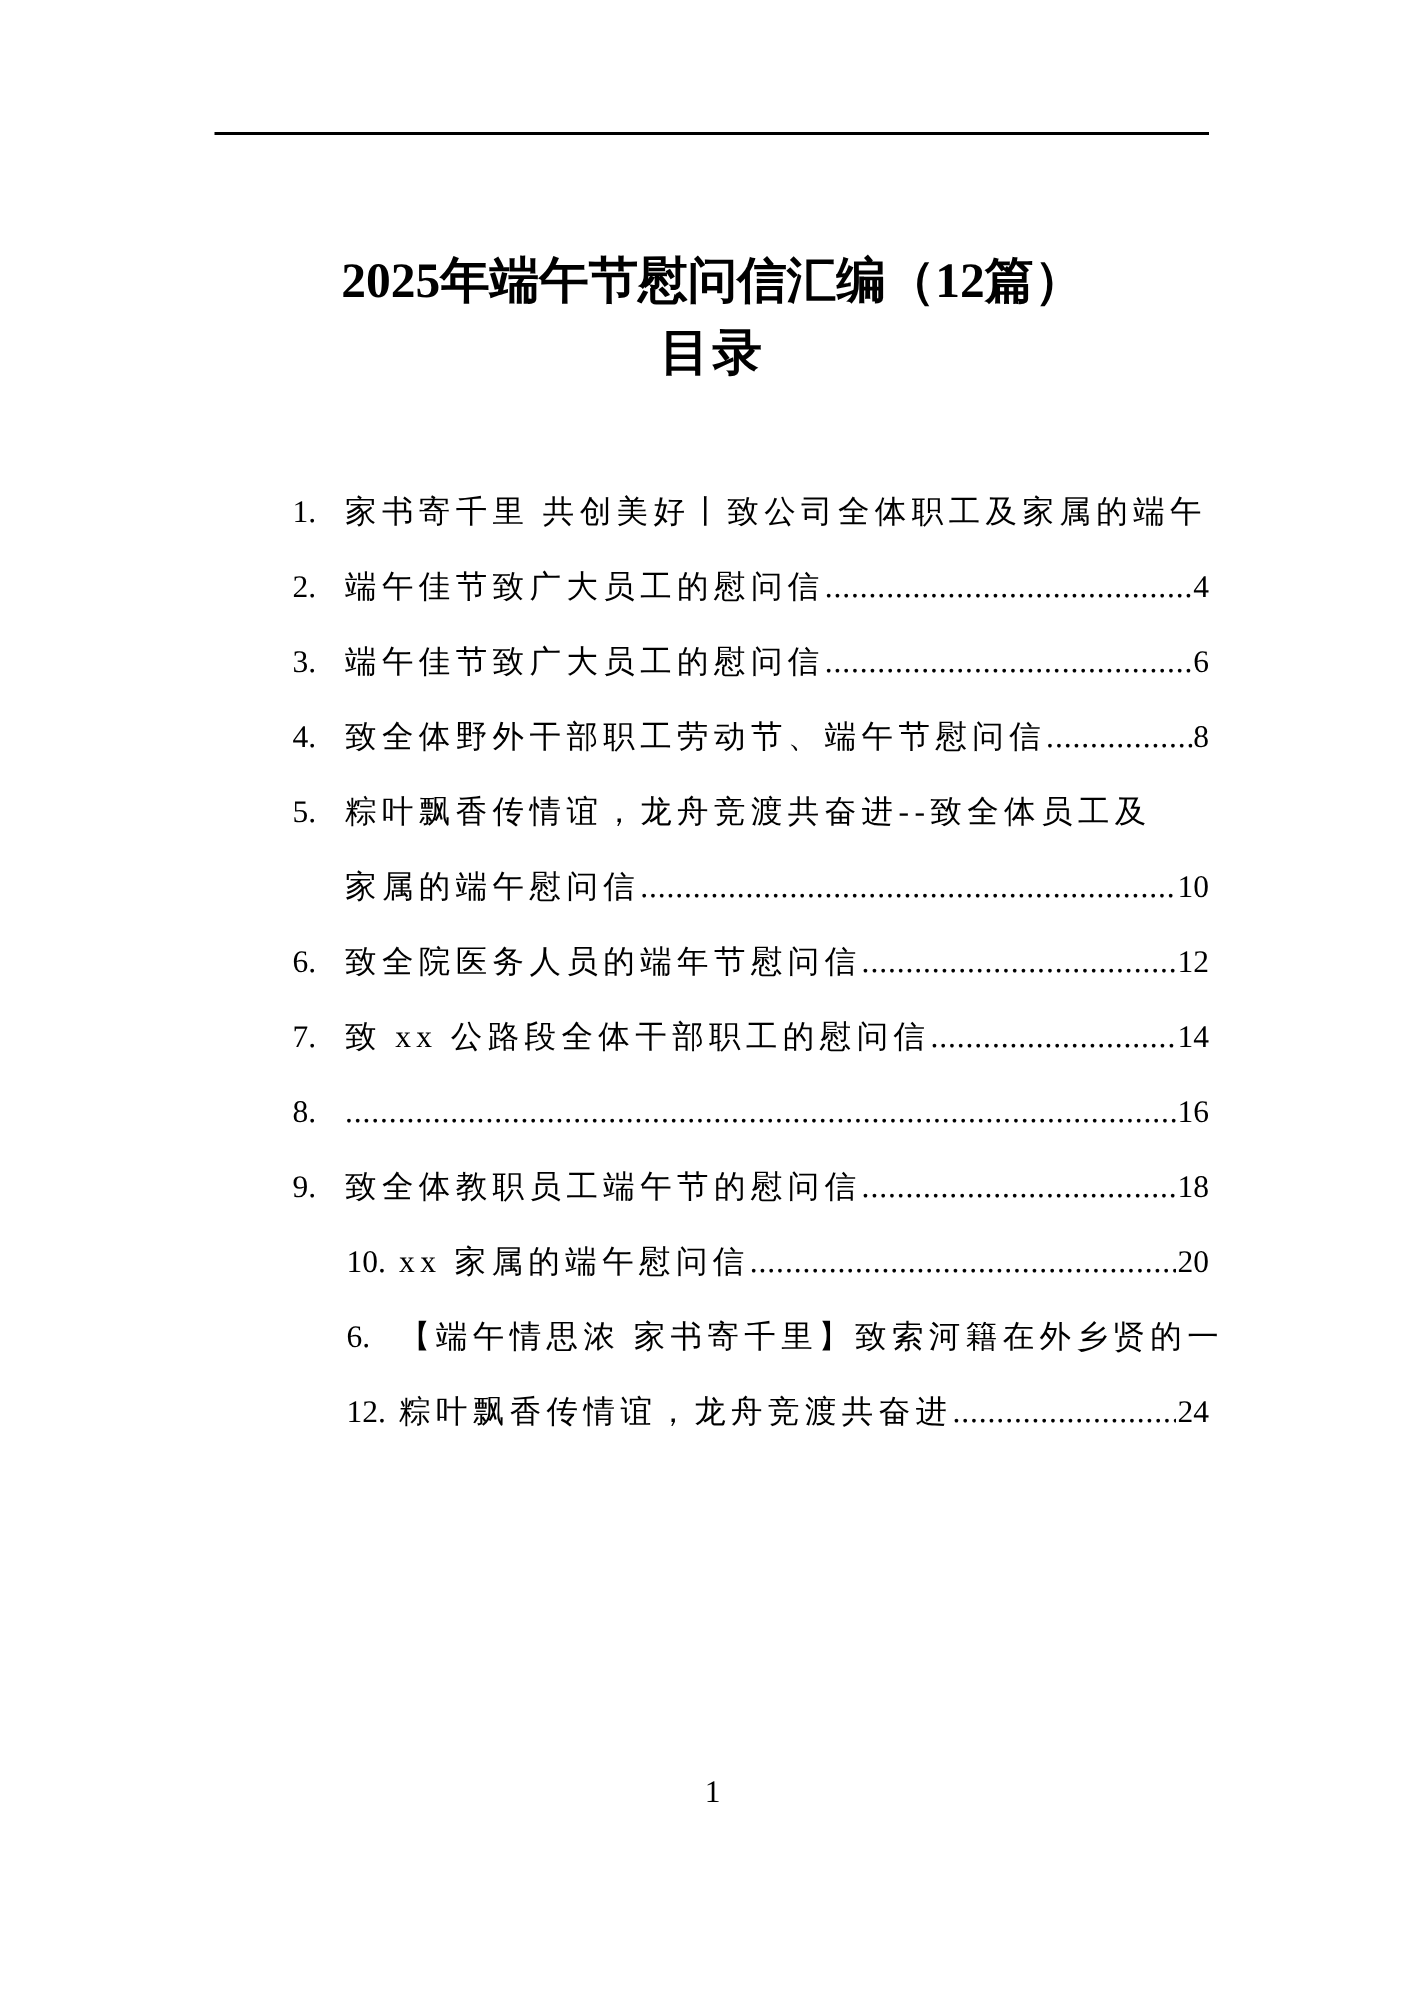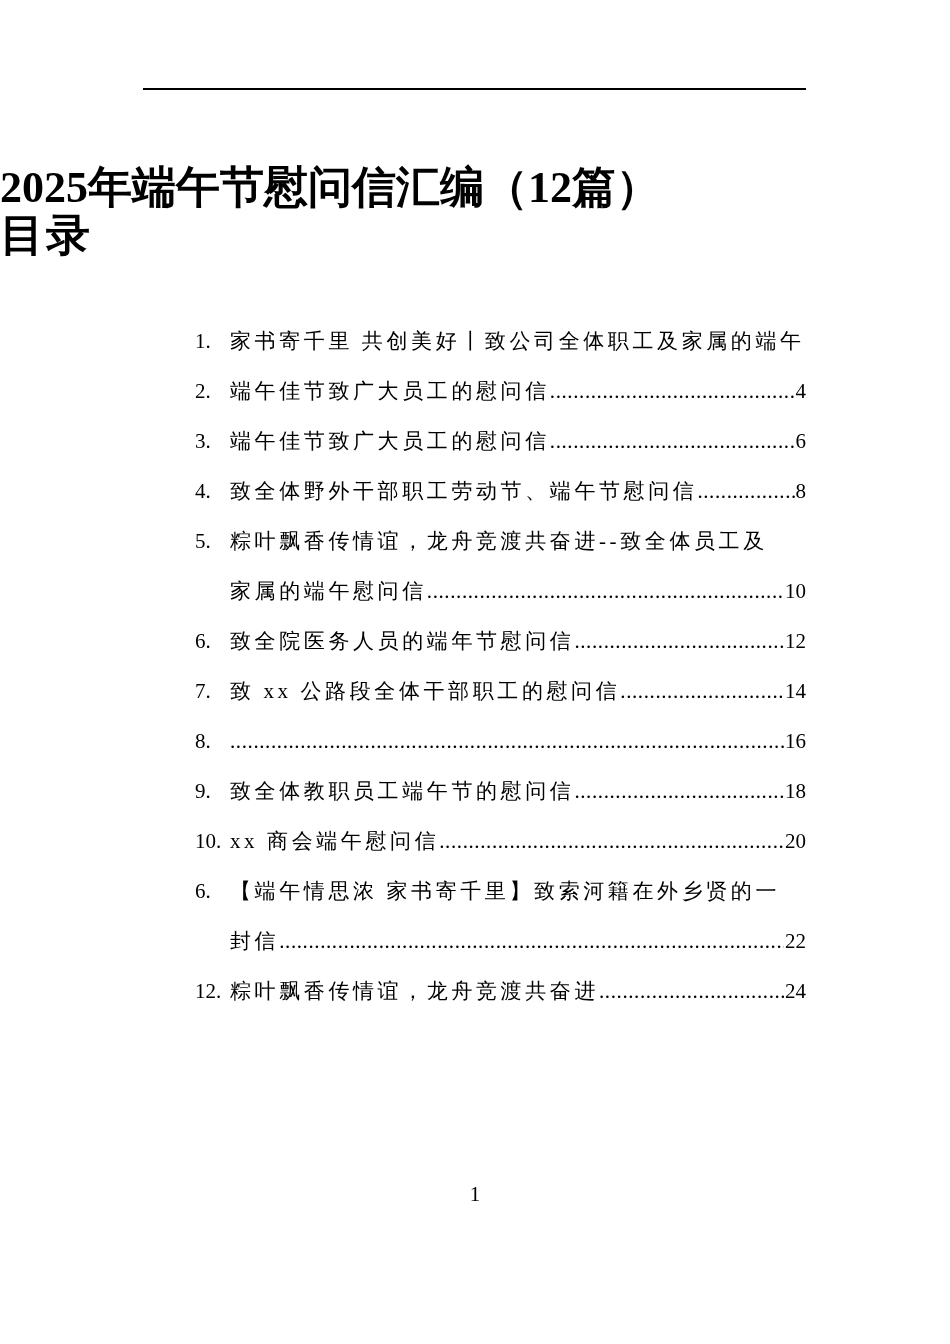--- a/index.html
+++ b/index.html
@@ -1,27 +1,27 @@
 <!DOCTYPE html>
 <html><head>
   <meta charset="utf-8">
   <style>
     html, body { margin: 0; padding: 0; background: #ffffff; }
     body { width: 950px; height: 1344px; position: relative; overflow: hidden;
            font-family: "Liberation Serif", "DejaVu Serif", serif; color: #000; }
     .header-rule { position: absolute; left: 143px; top: 88px; width: 663px; height: 2px; background: #000; }
-    .title { position: absolute; left: 0; width: 950px; 
-             font-weight: bold; font-size: 44px; line-height: 40px; letter-spacing: 0px; }
+    .title { position: absolute; left: 0; width: 950px; text-align: center;
+             font-weight: bold; font-size: 33px; line-height: 40px; letter-spacing: 0px; }
     .title.main { top: 168px; }
     .title.sub { top: 216px; letter-spacing: 2px; }
     .toc { position: absolute; left: 195px; top: 316px; width: 611px; }
     .toc-line { position: relative; height: 50px; font-size: 21px; line-height: 50px;
                 letter-spacing: 3.6px; white-space: nowrap; display: flex; }
     .num { display: inline-block; width: 35px; letter-spacing: 0; flex: none; }
-    .num.wide { width: 35px; }
+    .num.wide { width: 35px; margin-left: 36px; }
     .indent { display: inline-block; width: 35px; flex: none; }
     .text { flex: none; }
     .leader { flex: 1 1 auto; overflow: hidden; letter-spacing: 0; margin-right: 1px; }
     .leader::before { content: "......................................................................................................................................................"; letter-spacing: 0.6px; }
     .page { flex: none; letter-spacing: 0; }
     .page-number { position: absolute; left: 0; width: 950px; top: 1182px; text-align: center; font-size: 21px; }
   </style>
 </head>
 <body>
 
@@ -91,34 +91,28 @@
 
   <div class="toc-line">
     <span class="num">9.</span>
     <span class="text">致全体教职员工端午节的慰问信</span>
     <span class="leader"></span>
     <span class="page">18</span>
   </div>
 
   <div class="toc-line">
     <span class="num wide">10.</span>
-    <span class="text">xx 商会端午慰问信</span>
+    <span class="text">xx 家属的端午慰问信</span>
     <span class="leader"></span>
     <span class="page">20</span>
   </div>
 
   <div class="toc-line">
     <span class="num wide">6.</span>
     <span class="text">【端午情思浓  家书寄千里】致索河籍在外乡贤的一</span>
-  </div>
-  <div class="toc-line">
-    <span class="indent"></span>
-    <span class="text">封信</span>
-    <span class="leader"></span>
-    <span class="page">22</span>
   </div>
 
   <div class="toc-line">
     <span class="num wide">12.</span>
     <span class="text">粽叶飘香传情谊，龙舟竞渡共奋进</span>
     <span class="leader"></span>
     <span class="page">24</span>
   </div>
 </div>
 

